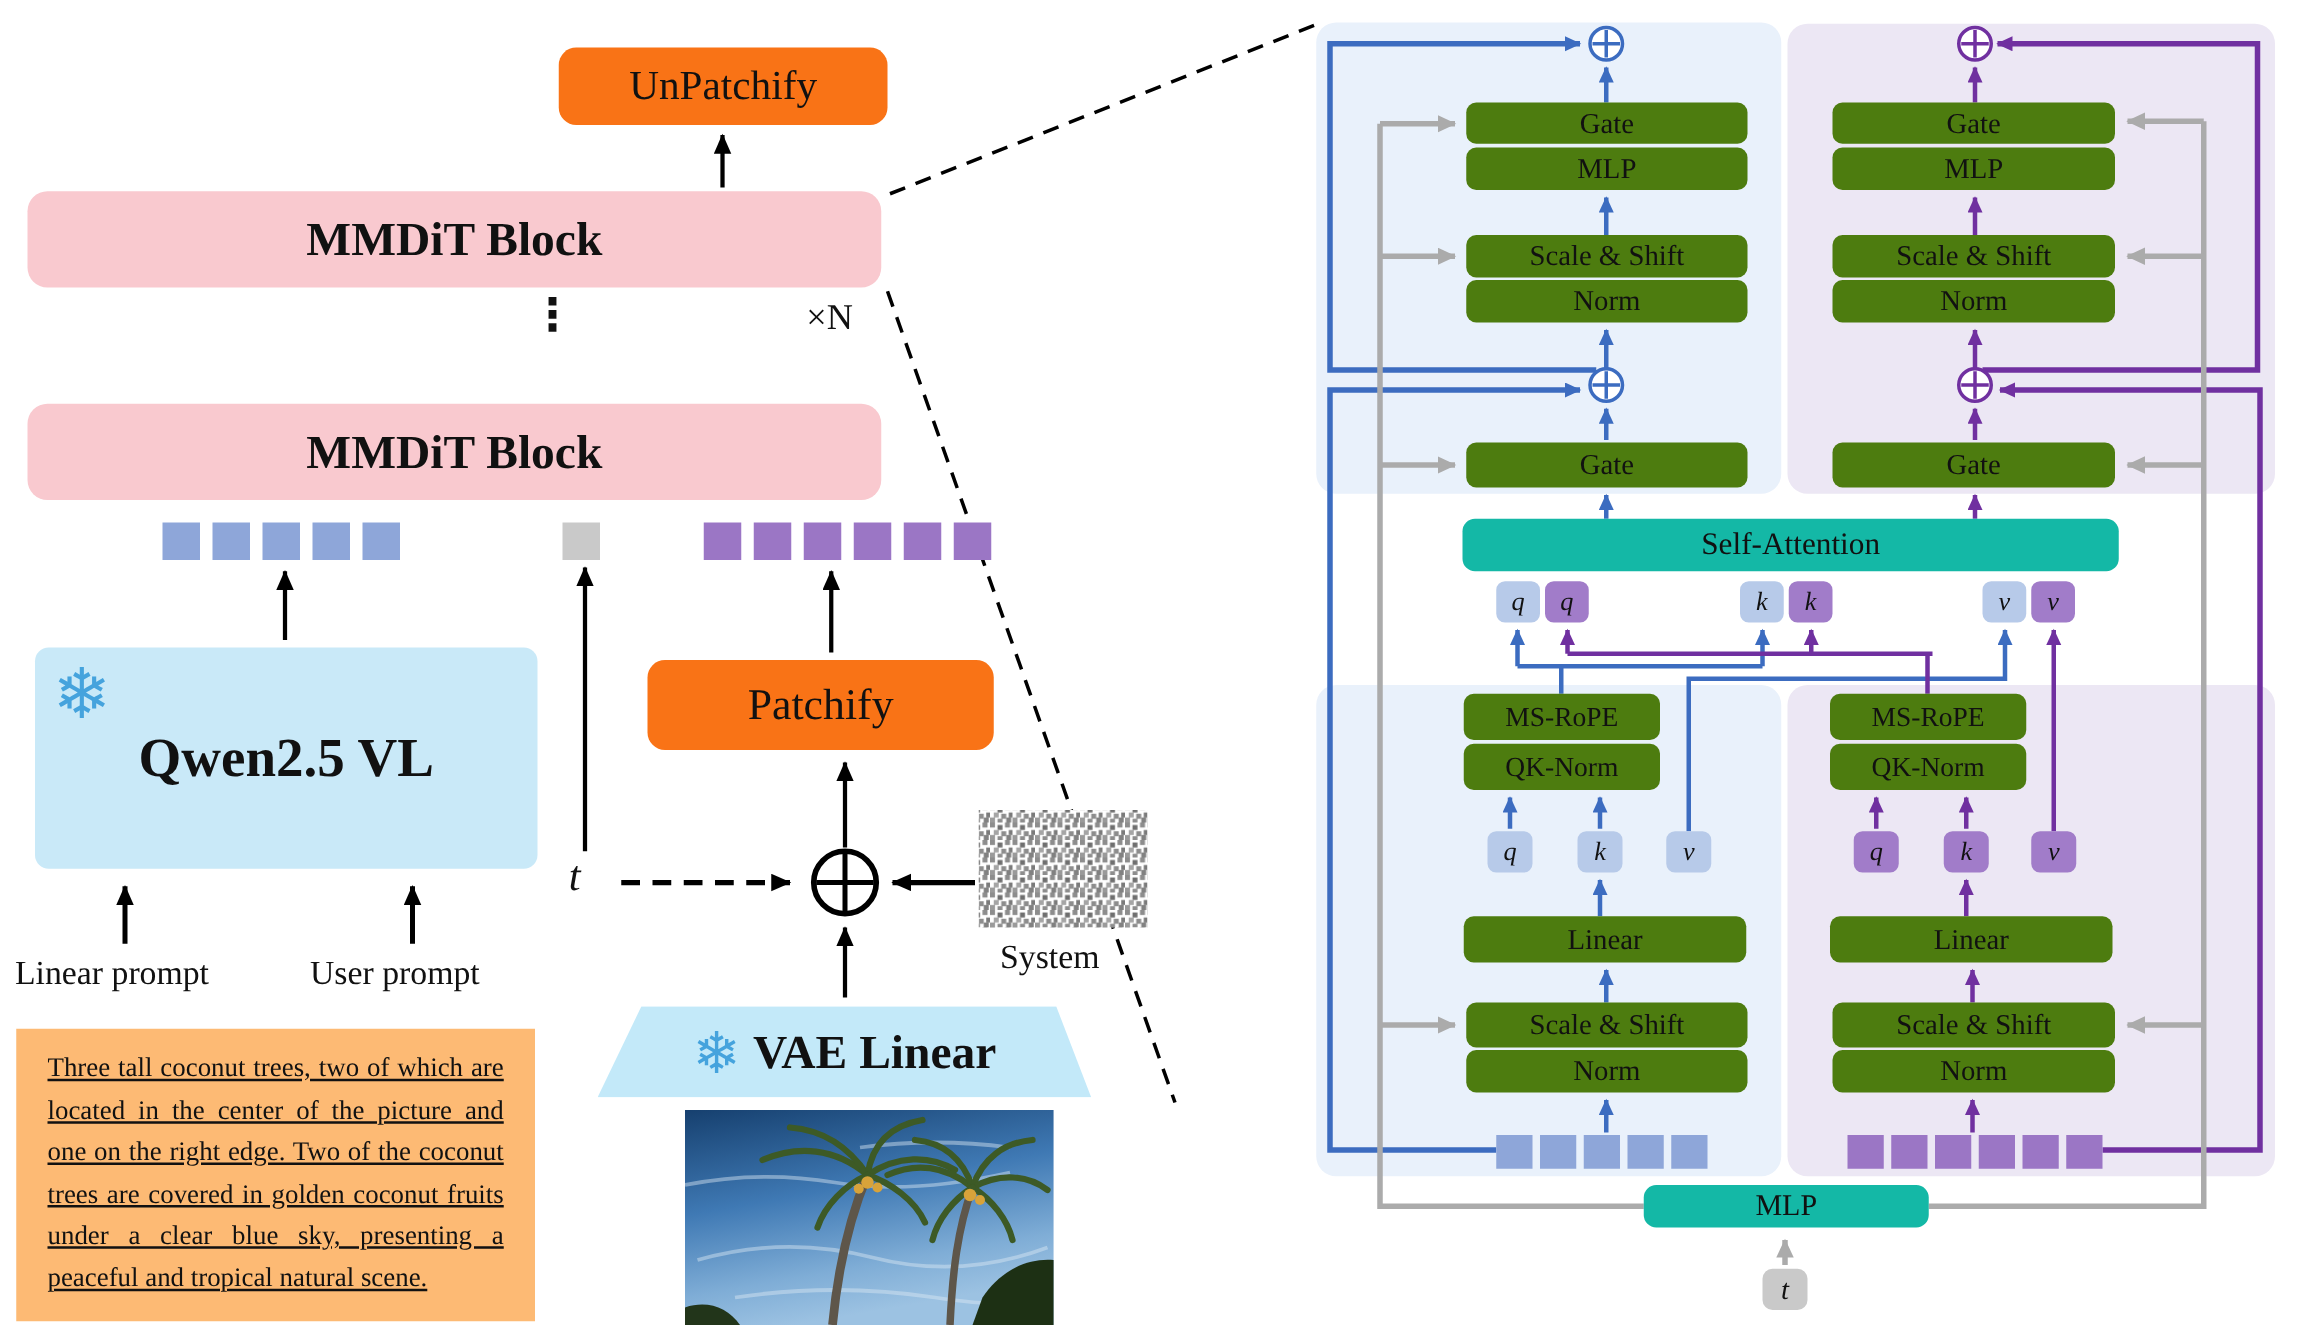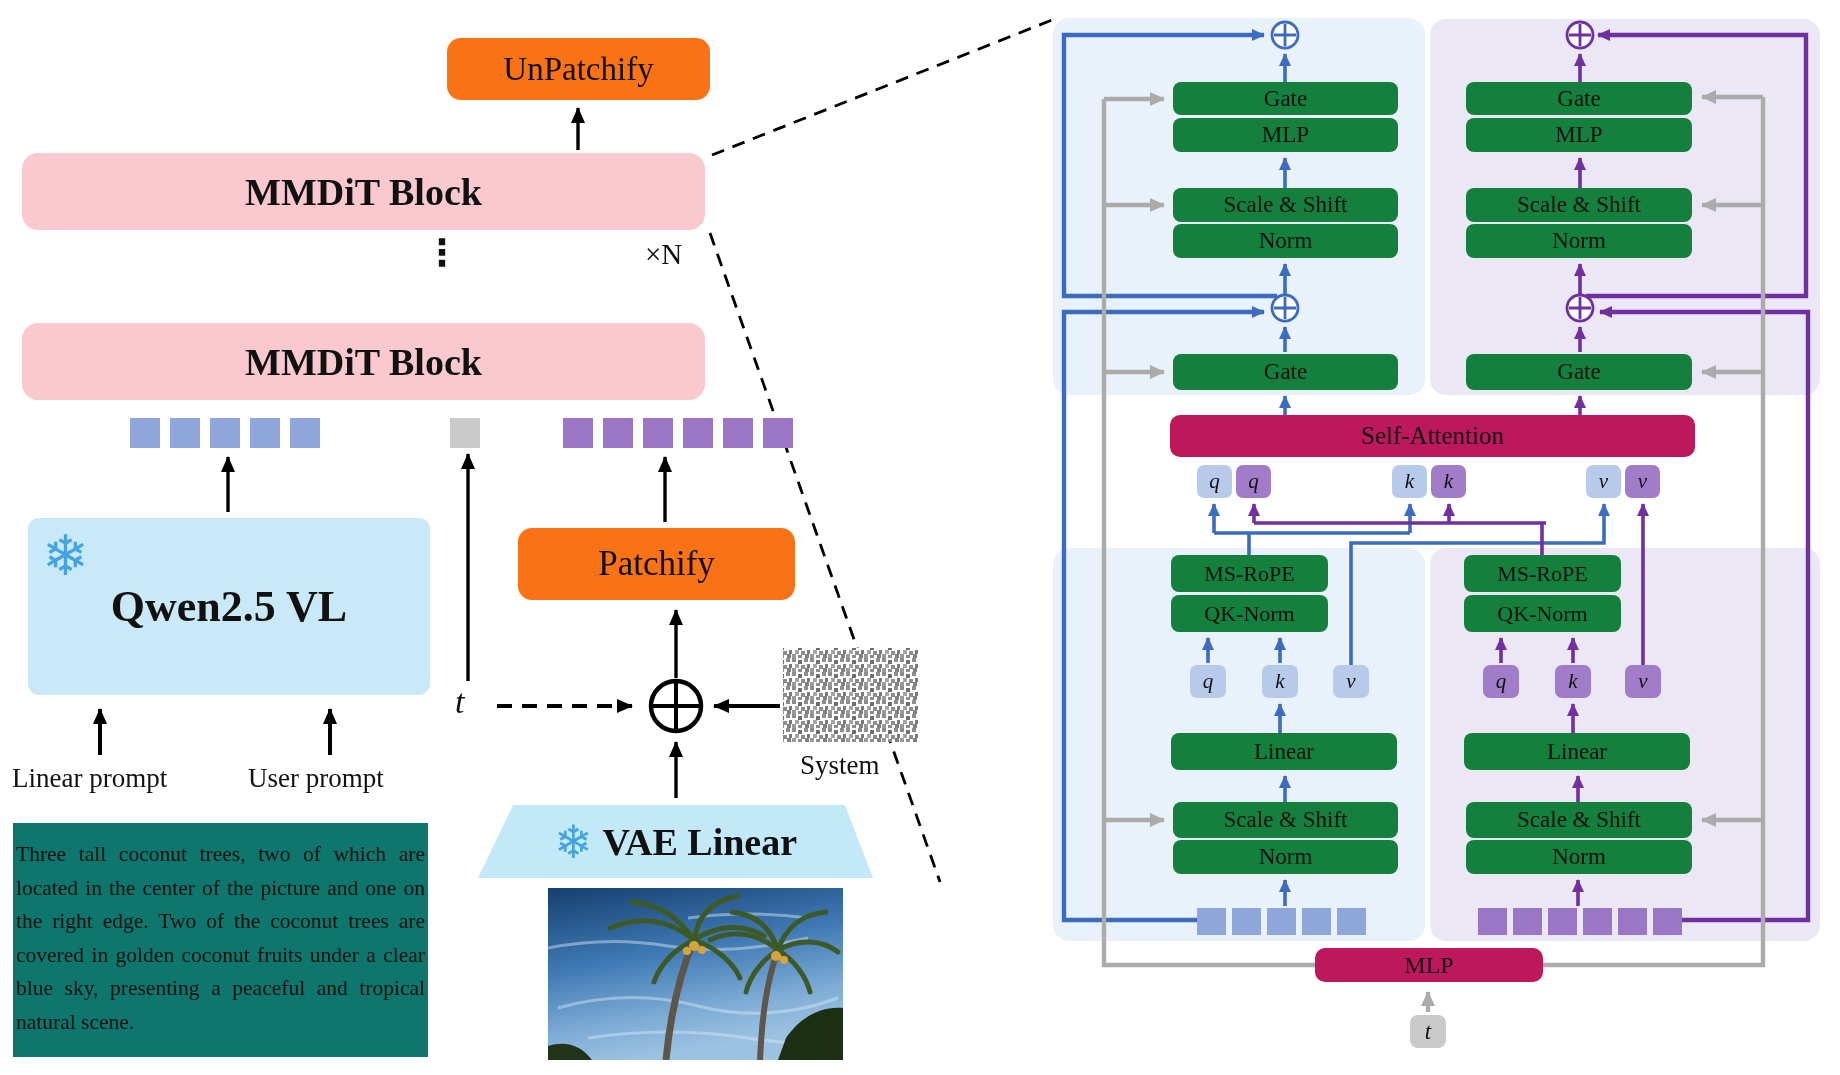--- a/index.html
+++ b/index.html
@@ -7,32 +7,32 @@
          font-family:"Liberation Serif",serif;color:#111;}
   .abs{position:absolute;}
   .box{position:absolute;display:flex;align-items:center;justify-content:center;
        text-align:center;box-sizing:border-box;}
   
   .bigpink{background:#f9c9cf;border-radius:16px;font-weight:bold;font-size:38px;}
   .pinkplain{background:#f97316;border-radius:14px;font-size:33px;}
   .qwenbox{background:#c9e9f8;border-radius:30px;font-weight:bold;font-size:44px;}
   .vae{background:#c3e9f9;clip-path:polygon(8.9% 0,92.9% 0,100% 100%,0% 100%);
        font-weight:bold;font-size:38px;gap:10px;}
-  .tanbox{background:#0f766e;font-size:21.5px;line-height:1.56;text-align:justify;
-          text-align-last:left;padding:15px 3px;}
+  .tanbox{background:#fdba74;font-size:21.5px;line-height:1.56;text-align:justify;
+          text-align-last:left;padding:15px 25px;text-decoration:underline;}
   .snow{font-family:"DejaVu Sans",sans-serif;color:#45a3dd;line-height:1;}
   .tok{position:absolute;width:30px;height:30px;}
   .tok.b{background:#8ea6d9;} .tok.p{background:#9b76c5;} .tok.g{background:#c9c9c9;}
   .lbl{position:absolute;font-size:27px;white-space:nowrap;}
   .tlabel{font-style:italic;font-size:34px;}
   
   .panel{position:absolute;border-radius:16px;}
   .pbl{background:#e9f1fb;} .ppu{background:#ece7f4;}
-  .rbox{background:#15803d;border-radius:8px;font-size:23px;}
-  .rbox.lighter{background:#be185d;border-radius:10px;}
+  .rbox{background:#4d7c0f;border-radius:8px;font-size:23px;}
+  .rbox.lighter{background:#14b8a6;border-radius:10px;}
   .chip{position:absolute;width:35px;height:33px;border-radius:7px;display:flex;
         align-items:center;justify-content:center;font-style:italic;font-size:21px;}
   .chip.cb{background:#b7cae9;} .chip.cp{background:#a17cc9;}
   .rtok{position:absolute;width:29px;height:27px;}
   .rtok.b{background:#8ea6d9;} .rtok.p{background:#9b76c5;}
   .tchip{background:#c9c9c9;border-radius:8px;font-style:italic;font-size:23px;}
   svg{position:absolute;left:0;top:0;}
 </style>
 </head>
 <body>

